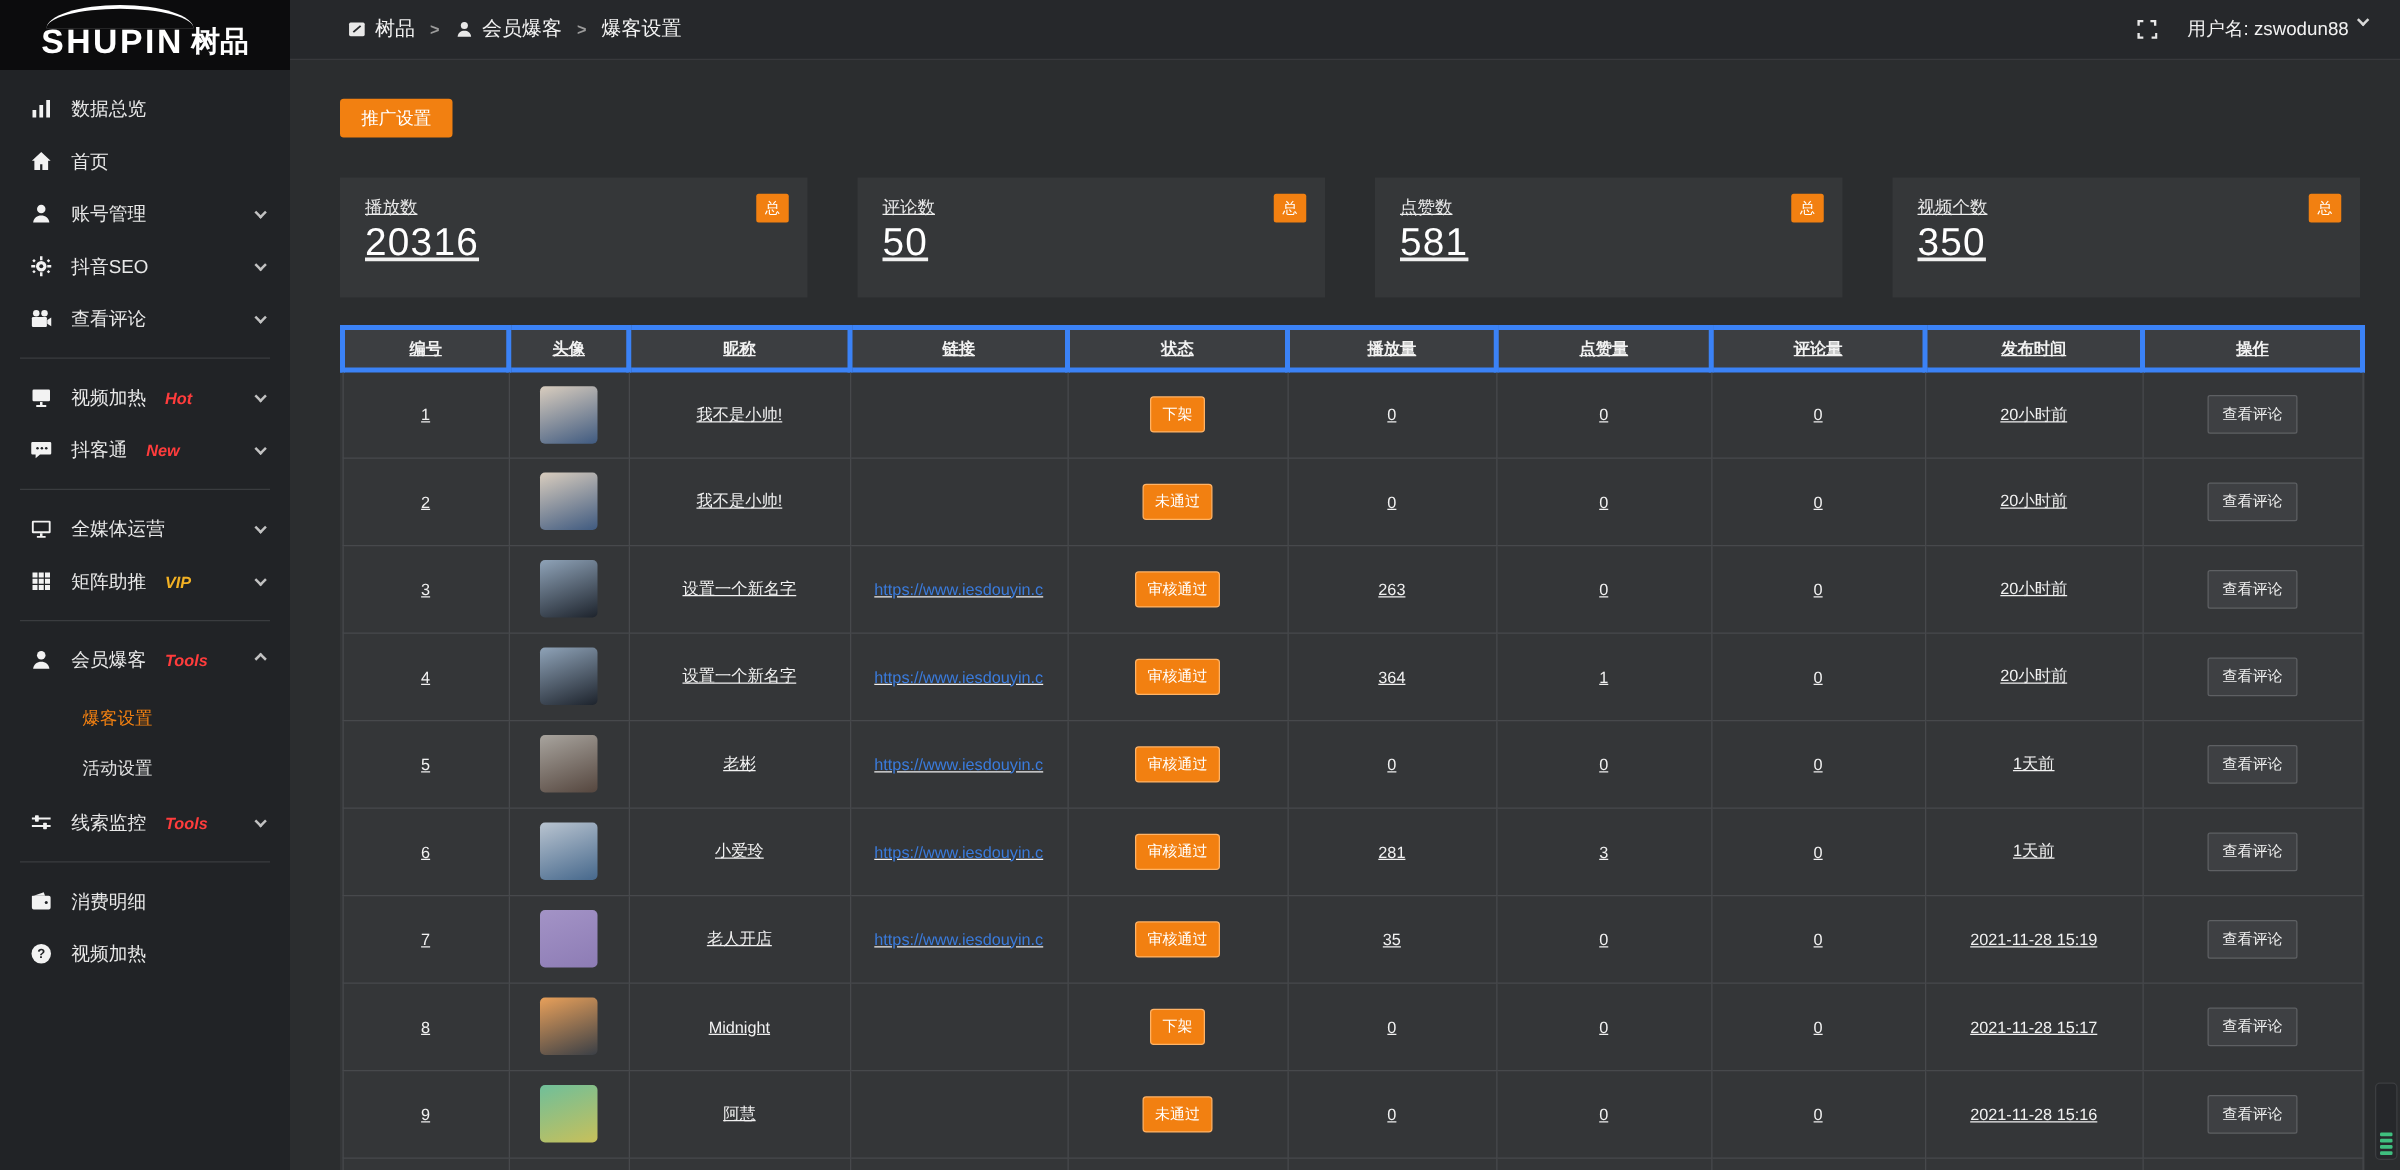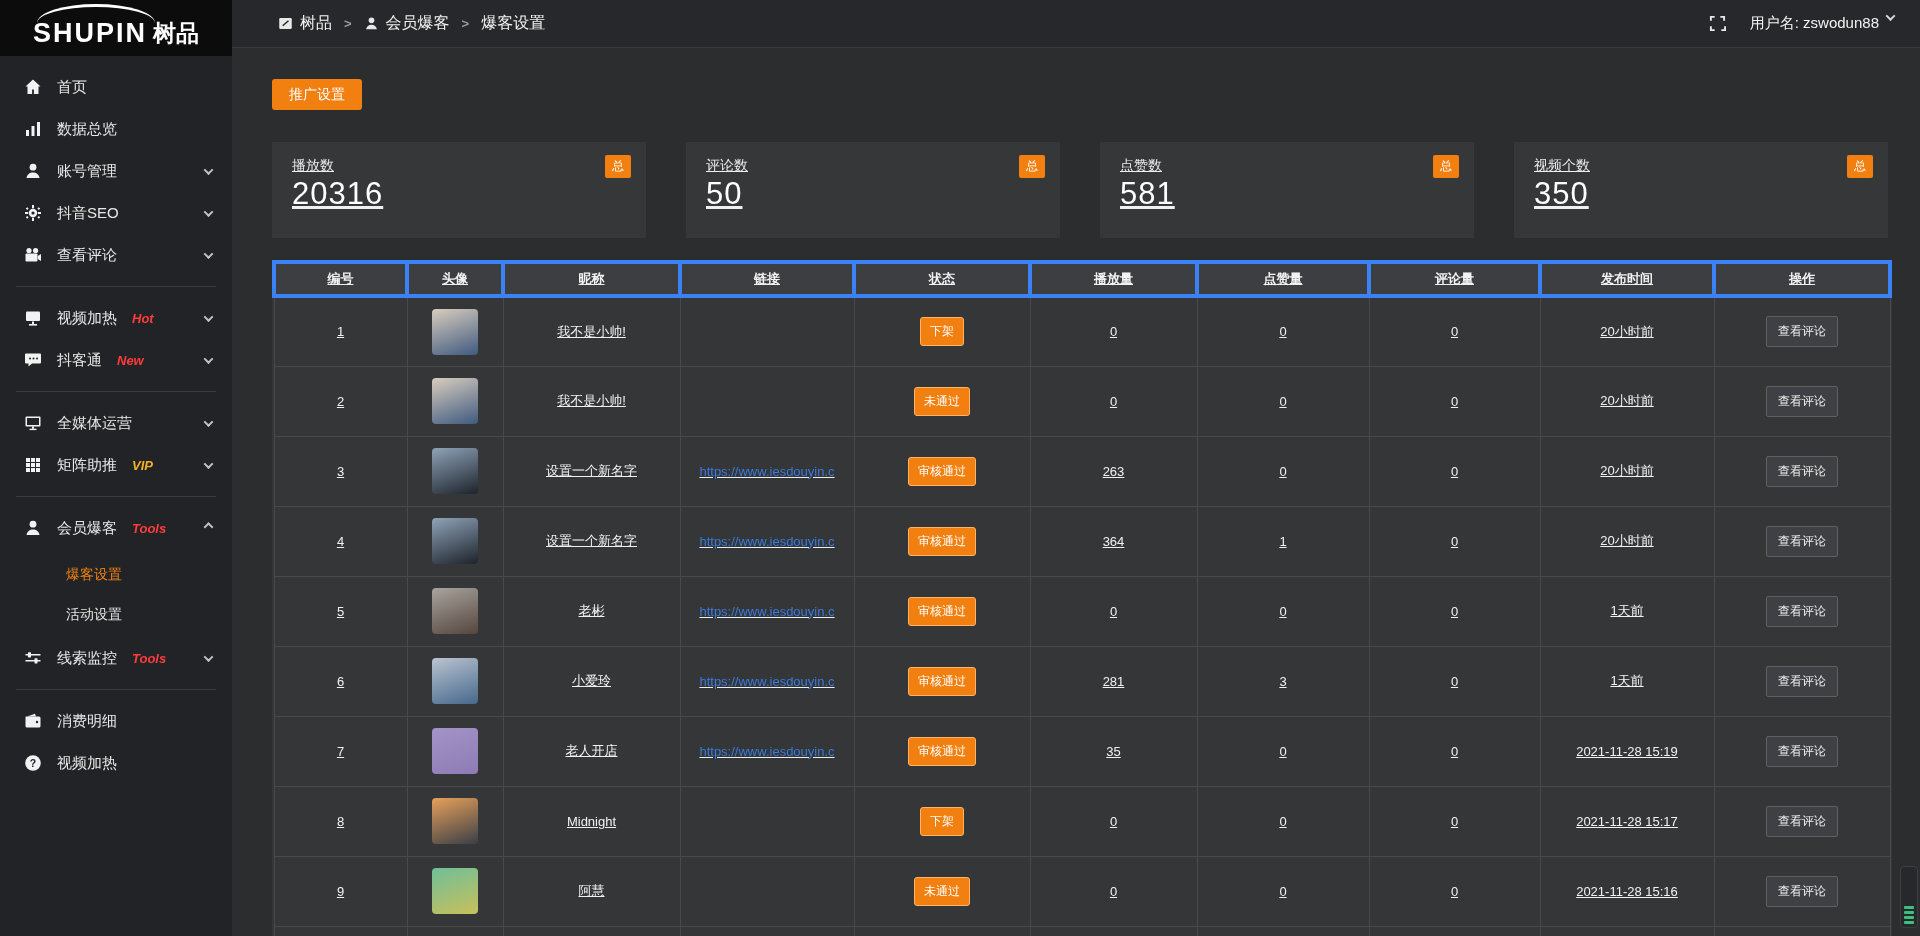--- a/index.html
+++ b/index.html
@@ -76,32 +76,32 @@
   <div class="logo">
     <div class="logo-inner">
       <span class="logo-en">SHUPIN</span>
       <span class="logo-cn">树品</span>
     </div>
   </div>
   <nav class="nav" id="nav">
       <div class="nav-item">
         <span class="nav-icon">
           <svg viewBox="0 0 18 18">
+            <path d="M2 10h3v6H2zM7.5 6h3v10h-3zM13 2h3v14h-3z"></path>
+          </svg>
+        </span>
+        <span class="nav-label">数据总览</span>
+      </div>
+      <div class="nav-item">
+        <span class="nav-icon">
+          <svg viewBox="0 0 18 18">
             <path d="M9 1.5L1.5 8.5h2V16h4.6v-4.6h1.8V16h4.6V8.5h2z"></path>
           </svg>
         </span>
         <span class="nav-label">首页</span>
-      </div>
-      <div class="nav-item">
-        <span class="nav-icon">
-          <svg viewBox="0 0 18 18">
-            <path d="M2 10h3v6H2zM7.5 6h3v10h-3zM13 2h3v14h-3z"></path>
-          </svg>
-        </span>
-        <span class="nav-label">数据总览</span>
       </div>
       <div class="nav-item">
         <span class="nav-icon">
           <svg viewBox="0 0 18 18">
             <circle cx="9" cy="5.2" r="3.4"></circle>
             <path d="M2.5 16c.5-3.7 3.2-5.6 6.5-5.6s6 1.9 6.5 5.6z"></path>
           </svg>
         </span>
         <span class="nav-label">账号管理</span>
         <span class="chev down"></span>

